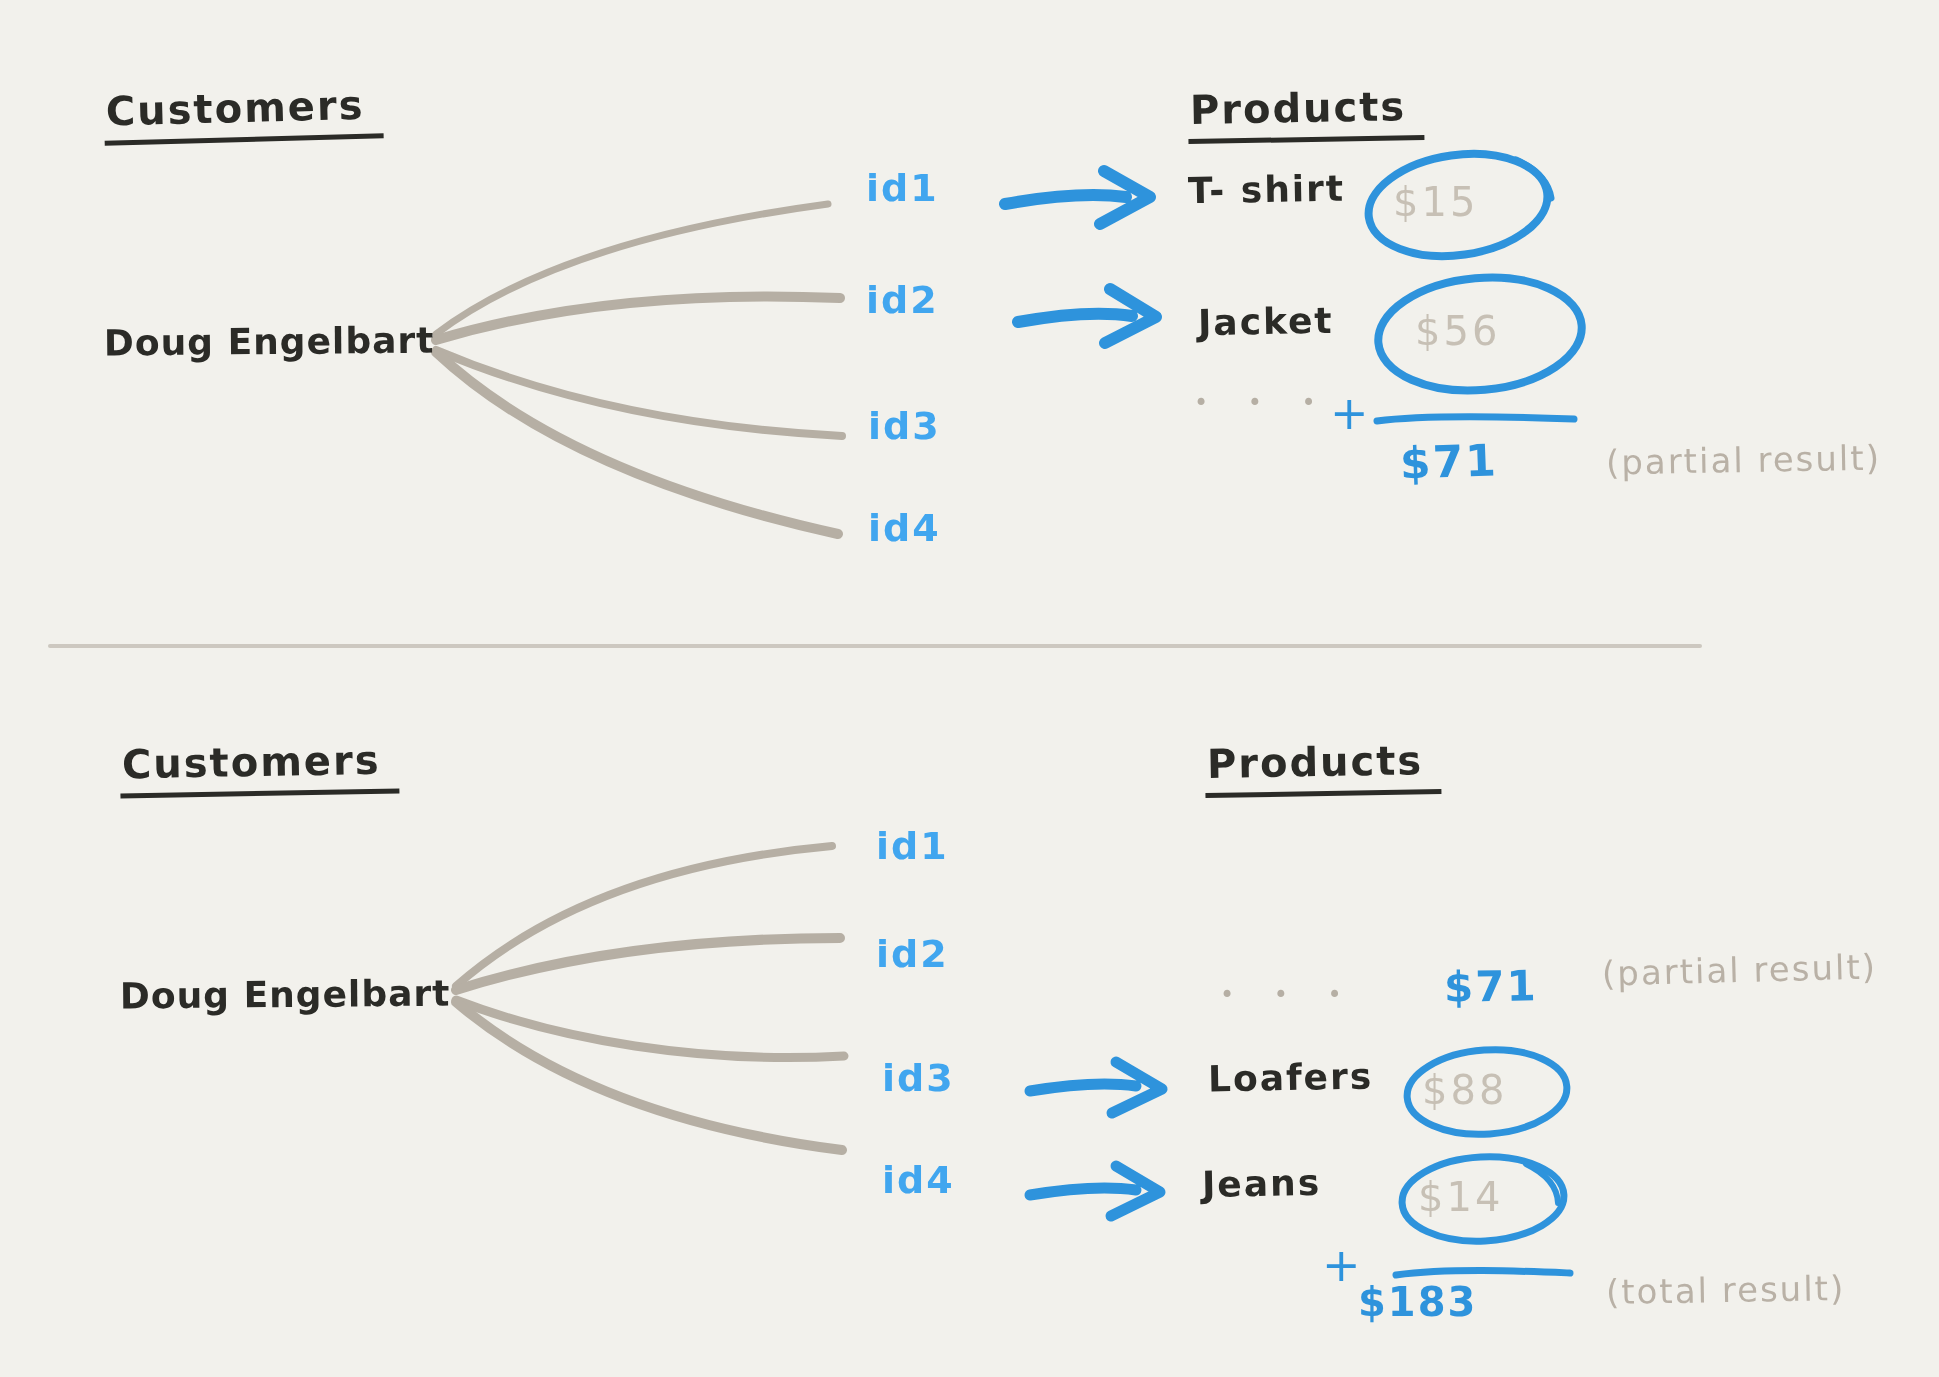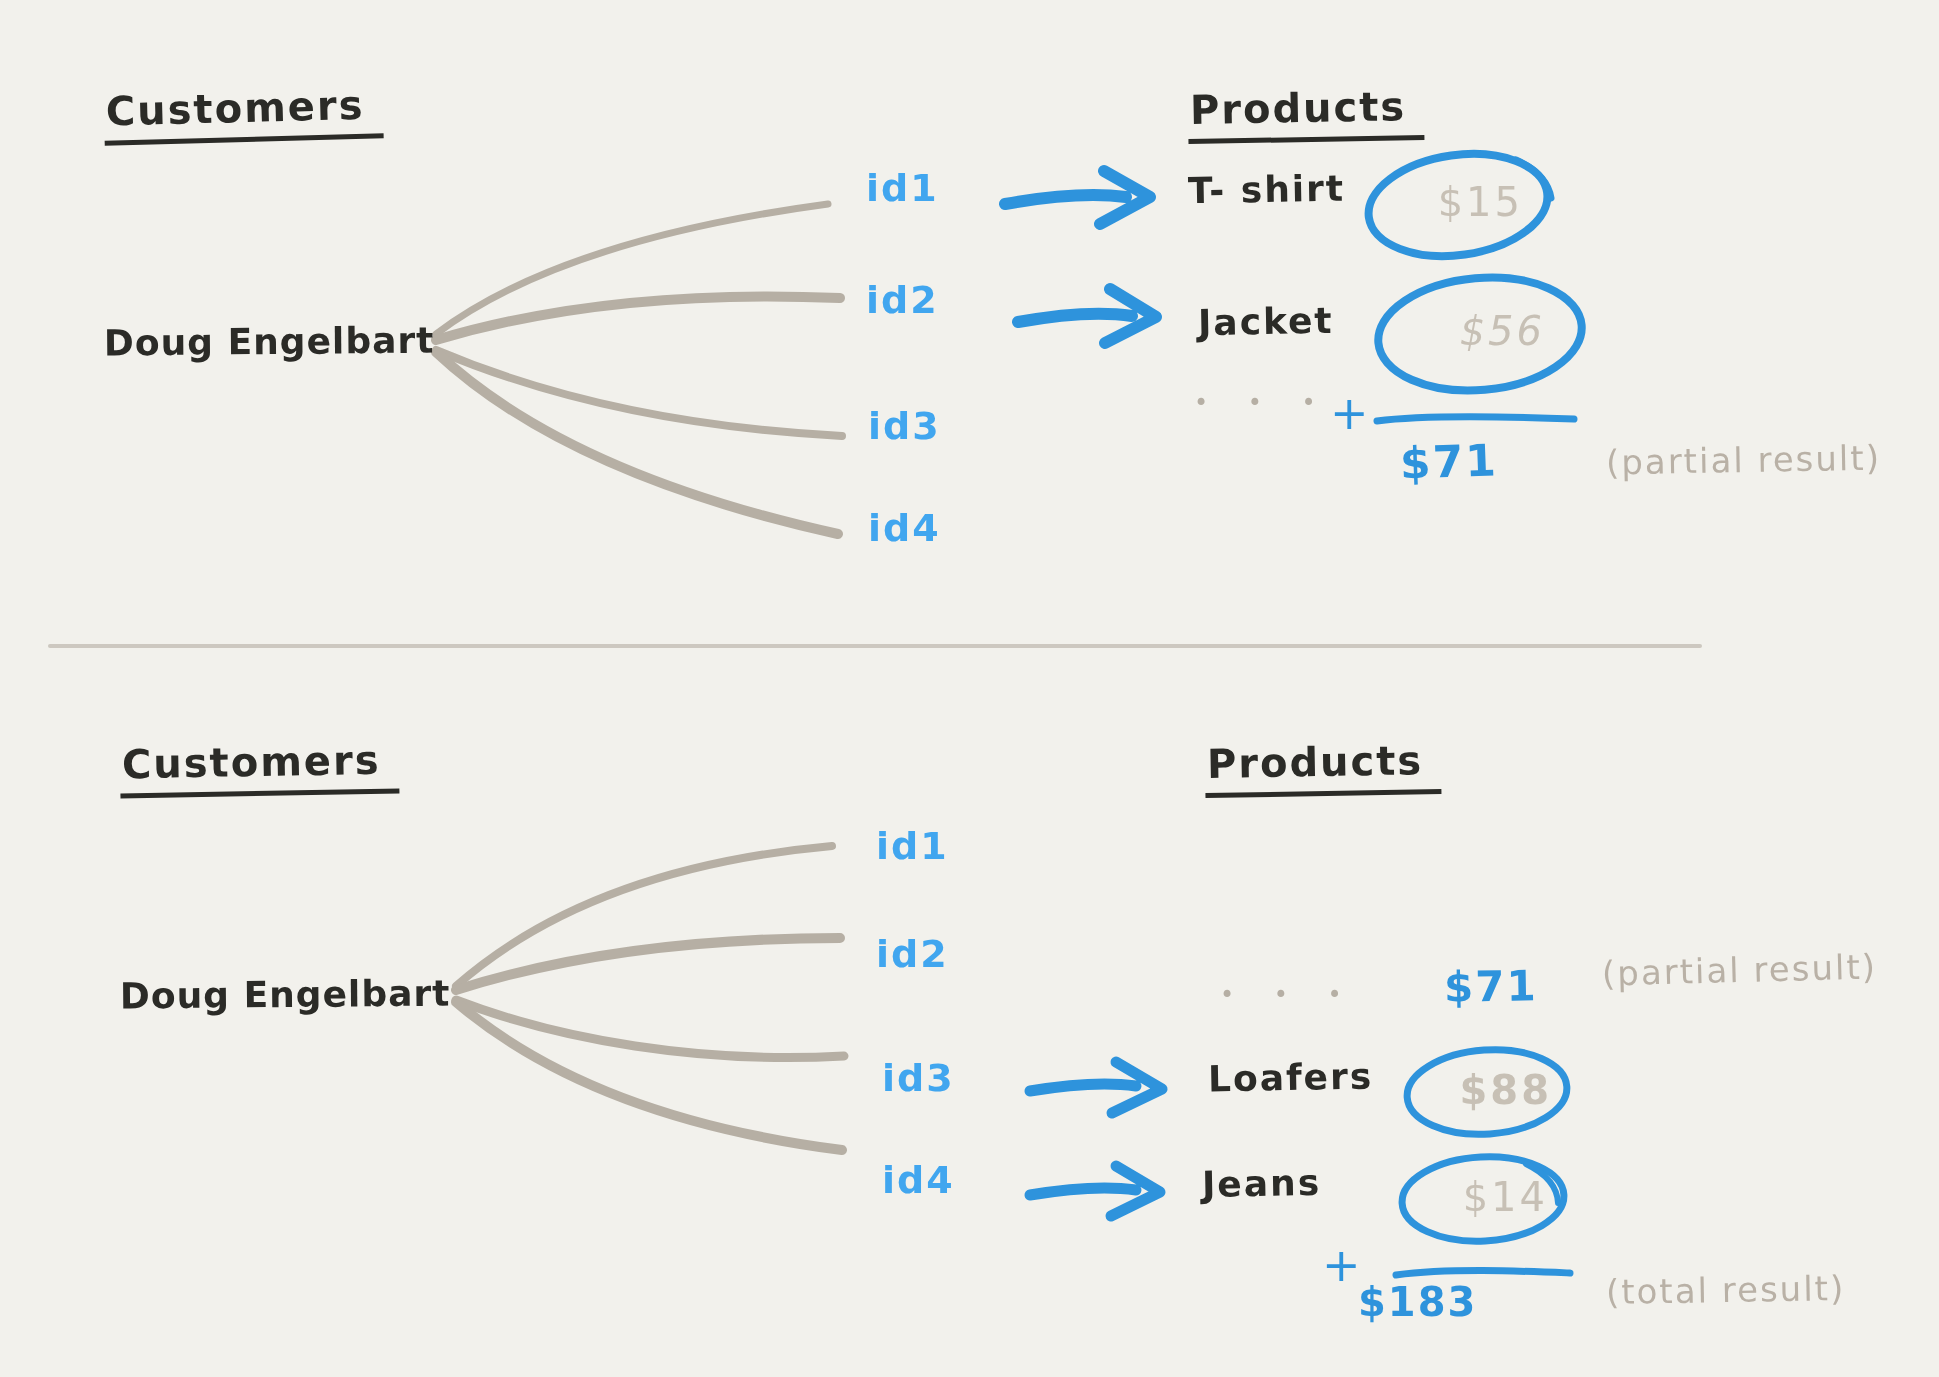--- a/index.html
+++ b/index.html
@@ -27,21 +27,21 @@
   .gray{color:var(--note-gray,#b9b1a6);font-weight:400;}
   .price{color:var(--price-gray,#c7c0b5);font-weight:400;letter-spacing:3px;}
   .heading{
     font-size:40px;letter-spacing:2px;
     border-bottom:5px solid var(--ink,#2b2b27);
     padding:0 18px 7px 2px;
   }
   .name{font-size:36px;letter-spacing:1px;}
   .idlbl{font-size:38px;letter-spacing:2px;}
   .prod{font-size:36px;letter-spacing:2px;}
-  .pricebox{font-size:40px;width:130px;text-align:right;}
+  .pricebox{font-size:40px;width:130px;text-align:left;}
   .sum{font-size:44px;letter-spacing:2px;}
   .note{font-size:34px;letter-spacing:2px;}
   .plus{font-size:46px;font-weight:400;}
   .dots{font-size:24px;letter-spacing:16px;color:var(--line-gray,#b6afa4);}
 </style>
 </head>
 <body>
 
 <div class="canvas">
 
@@ -80,42 +80,42 @@
   <div class="txt ink name" style="left:104px;top:322px;transform:rotate(-0.5deg);">Doug Engelbart</div>
 
   <div class="txt lblue idlbl" style="left:866px;top:168px;">id1</div>
   <div class="txt lblue idlbl" style="left:866px;top:280px;">id2</div>
   <div class="txt lblue idlbl" style="left:868px;top:406px;">id3</div>
   <div class="txt lblue idlbl" style="left:868px;top:508px;">id4</div>
 
   <div class="txt ink prod" style="left:1188px;top:170px;transform:rotate(-1deg);">T- shirt</div>
   <div class="txt price pricebox" style="left:1393px;top:180px;">$15</div>
   <div class="txt ink prod" style="left:1198px;top:302px;transform:rotate(-1deg);">Jacket</div>
-  <div class="txt price pricebox" style="left:1415px;top:309px;font-style:italic;">$56</div>
+  <div class="txt price pricebox" style="left:1415px;top:309px;">$56</div>
 
   <div class="txt dots" style="left:1194px;top:390px;">• • •</div>
   <div class="txt blue plus" style="left:1330px;top:388px;">+</div>
   <div class="txt blue sum" style="left:1400px;top:438px;transform:rotate(-2deg);">$71</div>
   <div class="txt gray note" style="left:1606px;top:442px;transform:rotate(-1deg);">(partial result)</div>
 
   <div class="txt ink heading" style="left:120px;top:740px;transform:rotate(-1deg);">Customers</div>
   <div class="txt ink heading" style="left:1205px;top:740px;transform:rotate(-1deg);">Products</div>
   <div class="txt ink name" style="left:120px;top:975px;transform:rotate(-0.5deg);">Doug Engelbart</div>
 
   <div class="txt lblue idlbl" style="left:876px;top:826px;">id1</div>
   <div class="txt lblue idlbl" style="left:876px;top:934px;">id2</div>
   <div class="txt lblue idlbl" style="left:882px;top:1058px;">id3</div>
   <div class="txt lblue idlbl" style="left:882px;top:1160px;">id4</div>
 
   <div class="txt dots" style="left:1220px;top:982px;">• • •</div>
   <div class="txt blue sum" style="left:1444px;top:964px;font-size:42px;transform:rotate(-1deg);">$71</div>
   <div class="txt gray note" style="left:1602px;top:952px;transform:rotate(-1.5deg);">(partial result)</div>
 
   <div class="txt ink prod" style="left:1208px;top:1058px;transform:rotate(-1deg);">Loafers</div>
-  <div class="txt price pricebox" style="left:1422px;top:1068px;font-weight:bold;">$88</div>
+  <div class="txt price pricebox" style="left:1422px;top:1068px;">$88</div>
   <div class="txt ink prod" style="left:1202px;top:1164px;transform:rotate(-1deg);">Jeans</div>
   <div class="txt price pricebox" style="left:1418px;top:1175px;">$14</div>
 
   <div class="txt blue plus" style="left:1322px;top:1240px;">+</div>
   <div class="txt blue sum" style="left:1358px;top:1280px;font-size:40px;">$183</div>
   <div class="txt gray note" style="left:1606px;top:1272px;transform:rotate(-1deg);">(total result)</div>
 
 </div>
 
 </body></html>

